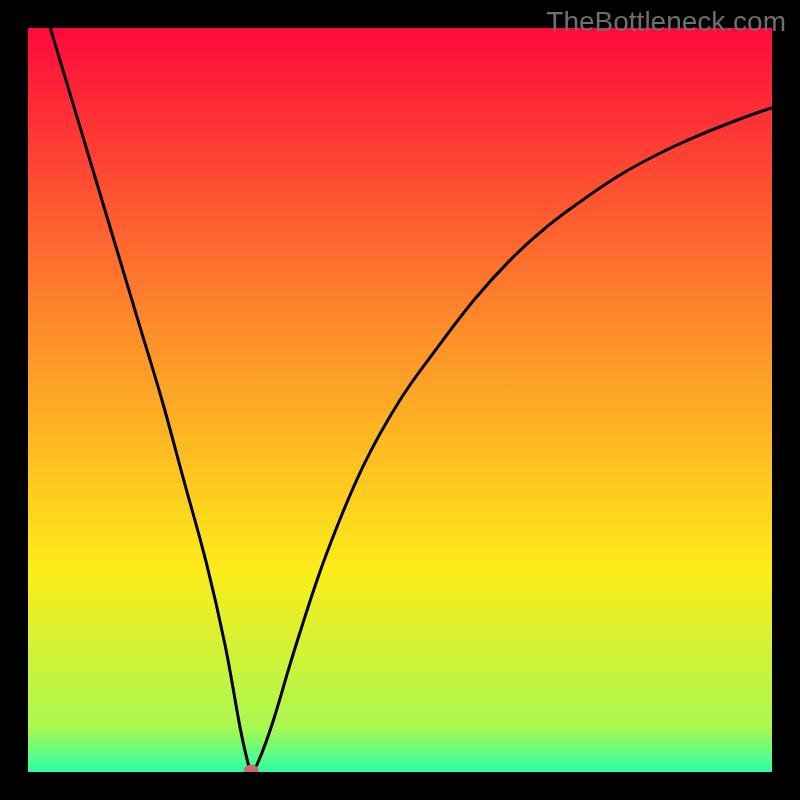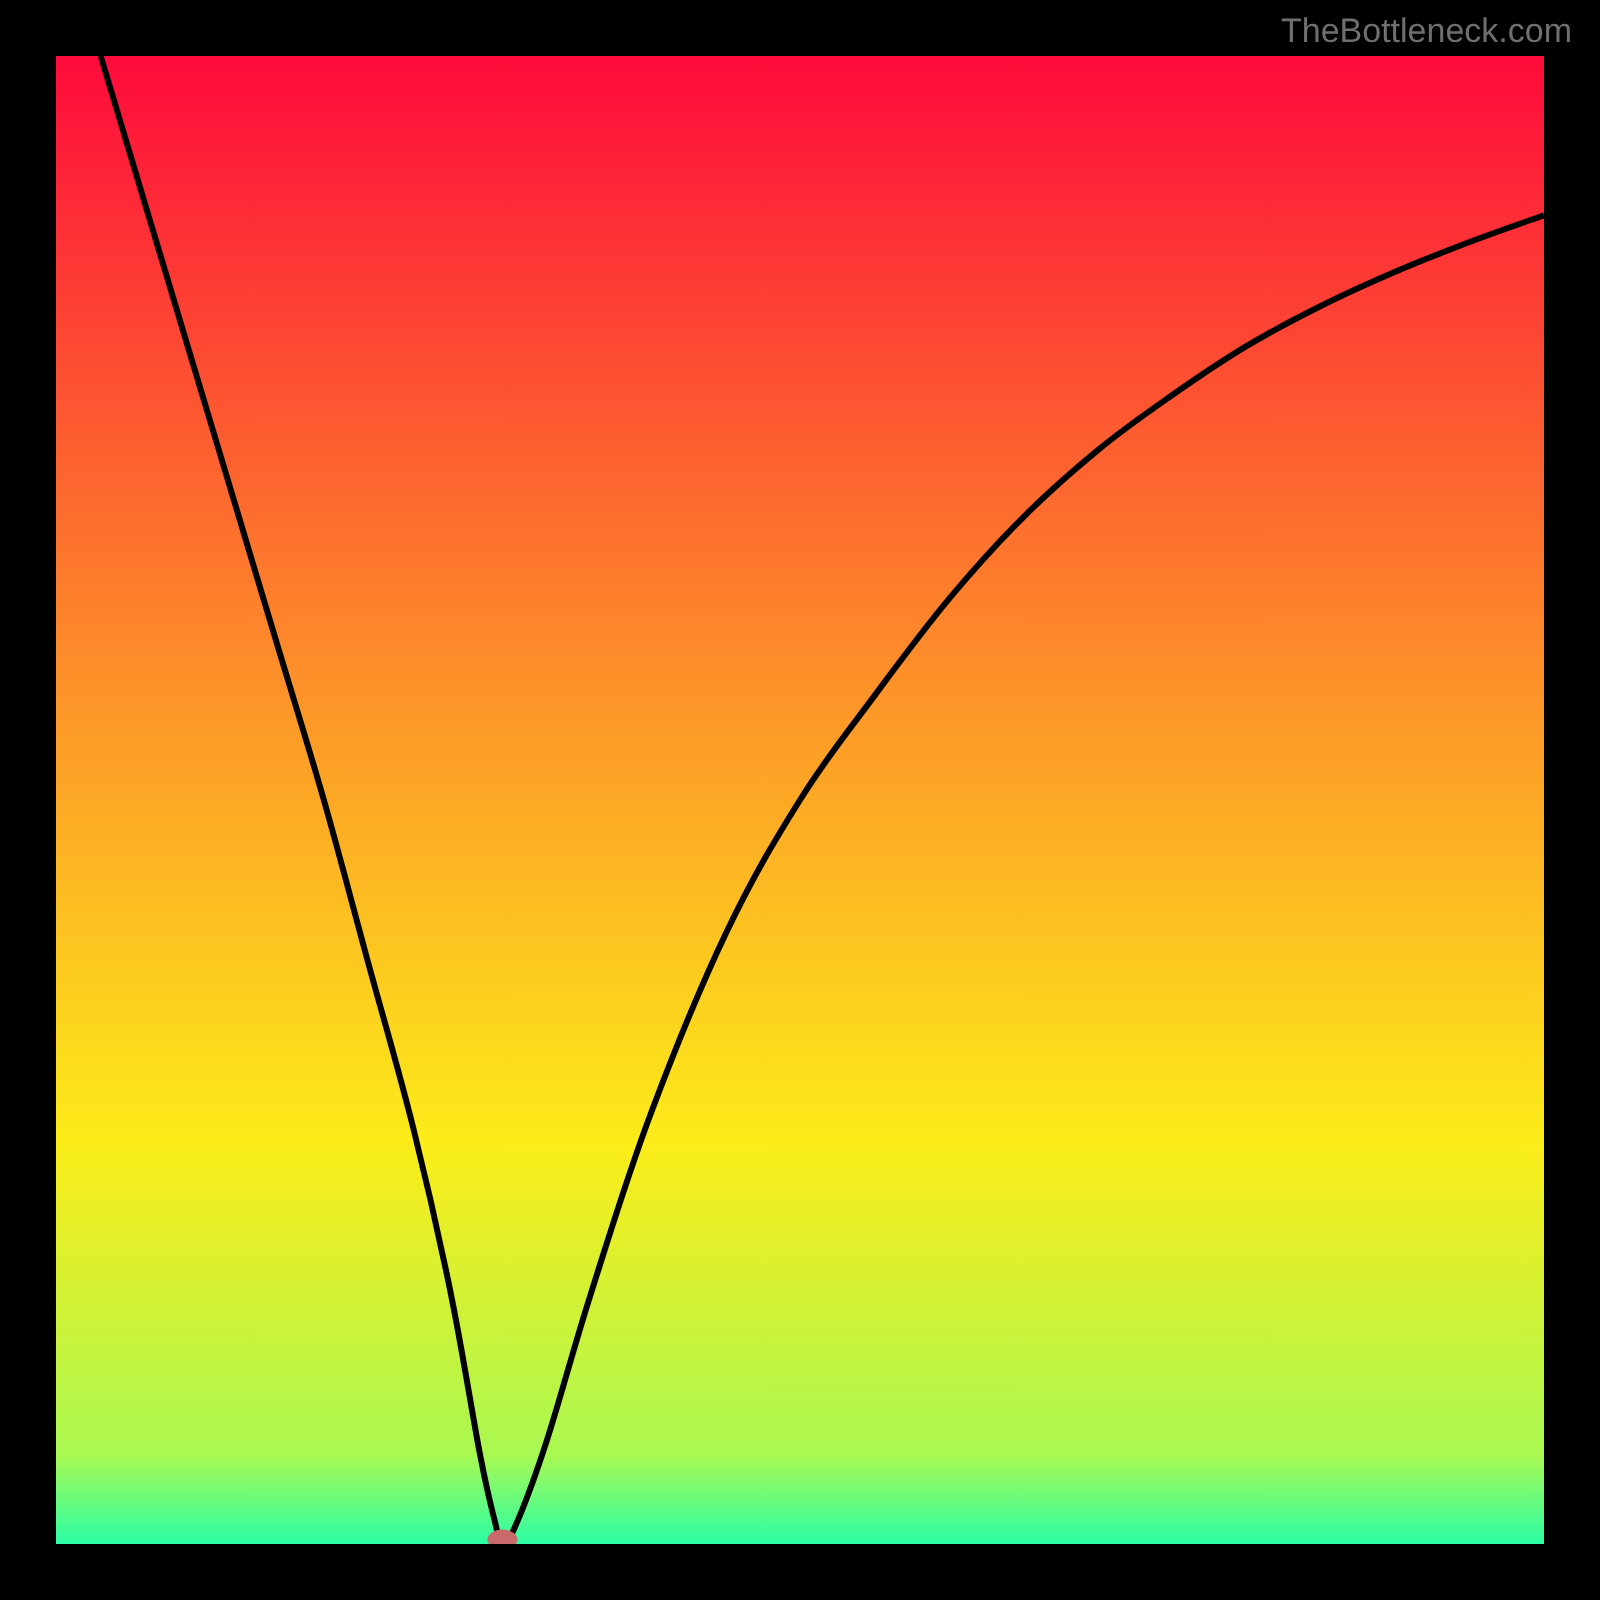--- a/index.html
+++ b/index.html
@@ -13,21 +13,21 @@
     width: 744px;
     height: 744px;
     background: #000;
   }
 
   .watermark {
     position: absolute;
     top: 6px;
     right: 14px;
     font-family: Arial, Helvetica, sans-serif;
-    font-size: 17px;
+    font-size: 28px;
     color: #6f6f6f;
     letter-spacing: 0px;
     z-index: 5;
   }
 
   svg.plot {
     position: absolute;
     left: 0; top: 0;
     width: 744px; height: 744px;
     display: block;

